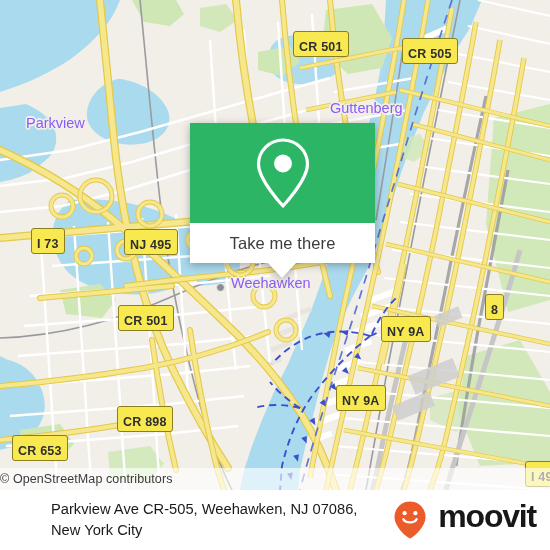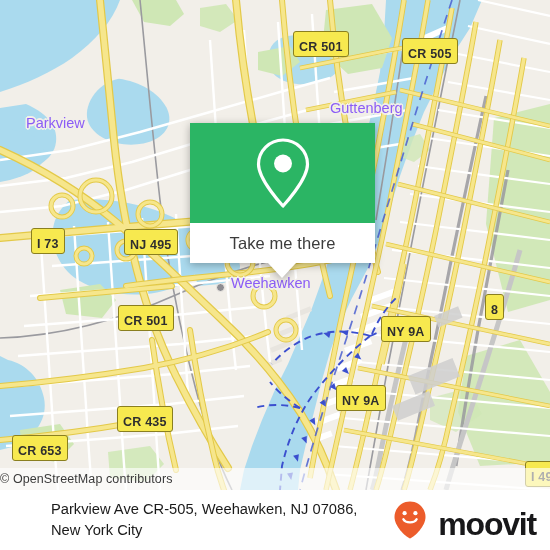--- a/index.html
+++ b/index.html
@@ -105,21 +105,21 @@
     flex: 1 1 auto;
     font-size: 14.7px;
     line-height: 1.42;
     color: #1a1a1a;
     padding-right: 10px;
     margin-left: 31px;
   }
   #moovit-logo {
     flex: 0 0 auto;
     display: flex;
-    align-items: flex-end;
+    align-items: flex-start;
     gap: 11px;
   }
   #moovit-wordmark {
     font-size: 32px;
     font-weight: bold;
     color: #18181a;
     letter-spacing: -1.2px;
     line-height: 1;
   }
 
@@ -431,21 +431,21 @@
     <div class="citydot" style="left:216px; top:283px;"></div>
 
     <div class="shield" style="left:293px; top:31px;">CR 501</div>
     <div class="shield" style="left:402px; top:38px;">CR 505</div>
     <div class="shield" style="left:31px; top:228px;">I 73</div>
     <div class="shield" style="left:124px; top:229px;">NJ 495</div>
     <div class="shield" style="left:118px; top:305px;">CR 501</div>
     <div class="shield" style="left:381px; top:316px;">NY 9A</div>
     <div class="shield" style="left:485px; top:294px;">8</div>
     <div class="shield" style="left:336px; top:385px;">NY 9A</div>
-    <div class="shield" style="left:117px; top:406px;">CR 435</div>
+    <div class="shield" style="left:117px; top:406px;">CR 898</div>
     <div class="shield" style="left:12px; top:435px;">CR 653</div>
     <div class="shield" style="left:525px; top:461px;">I 495</div>
 
     <div id="attribution">© OpenStreetMap contributors</div>
   </div>
 
   <div id="popup-card">
     <div id="popup-image">
       <svg id="popup-pin-icon" width="62" height="74" viewBox="0 0 62 74">
         <path d="M31 4 C17.5 4 6.5 14.8 6.5 28.2 C6.5 44 31 70 31 70 C31 70 55.5 44 55.5 28.2

